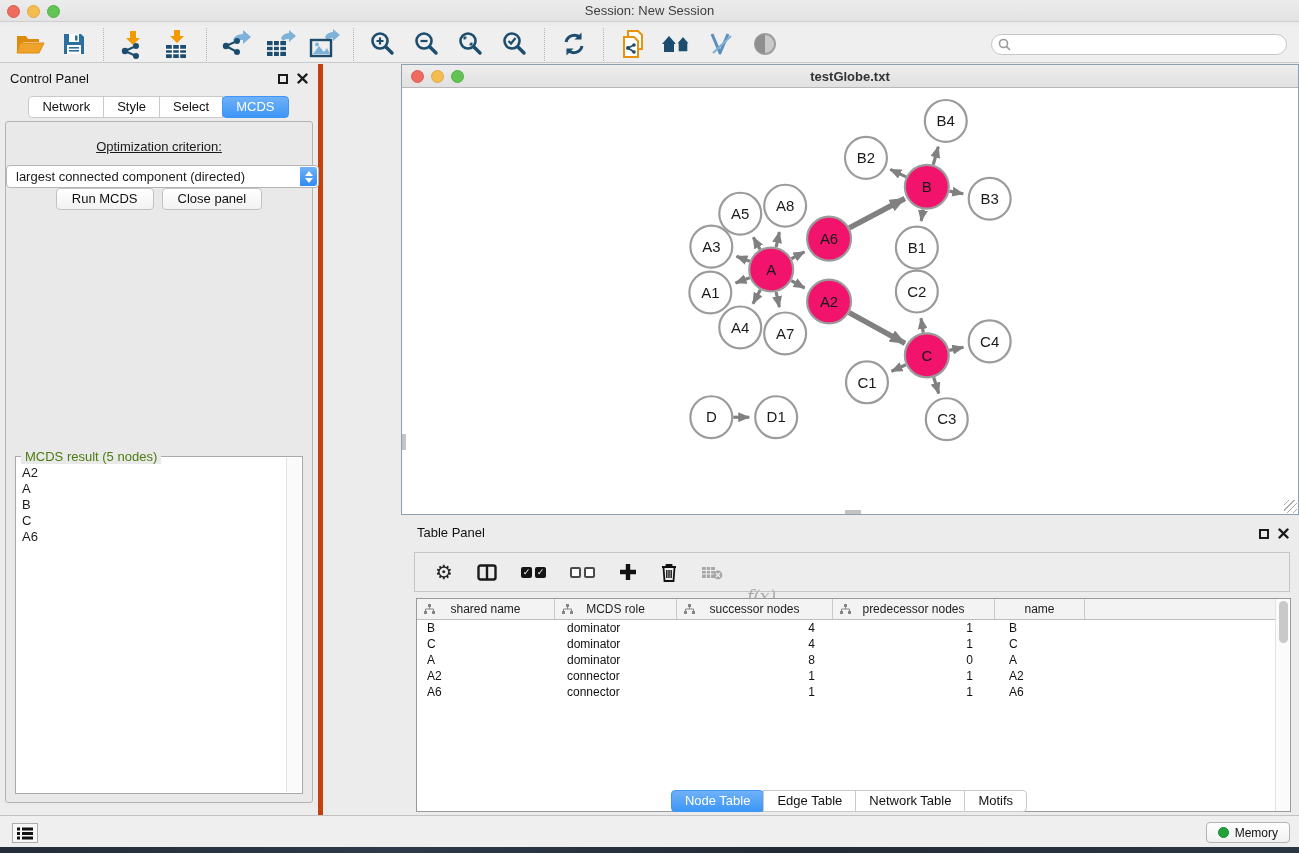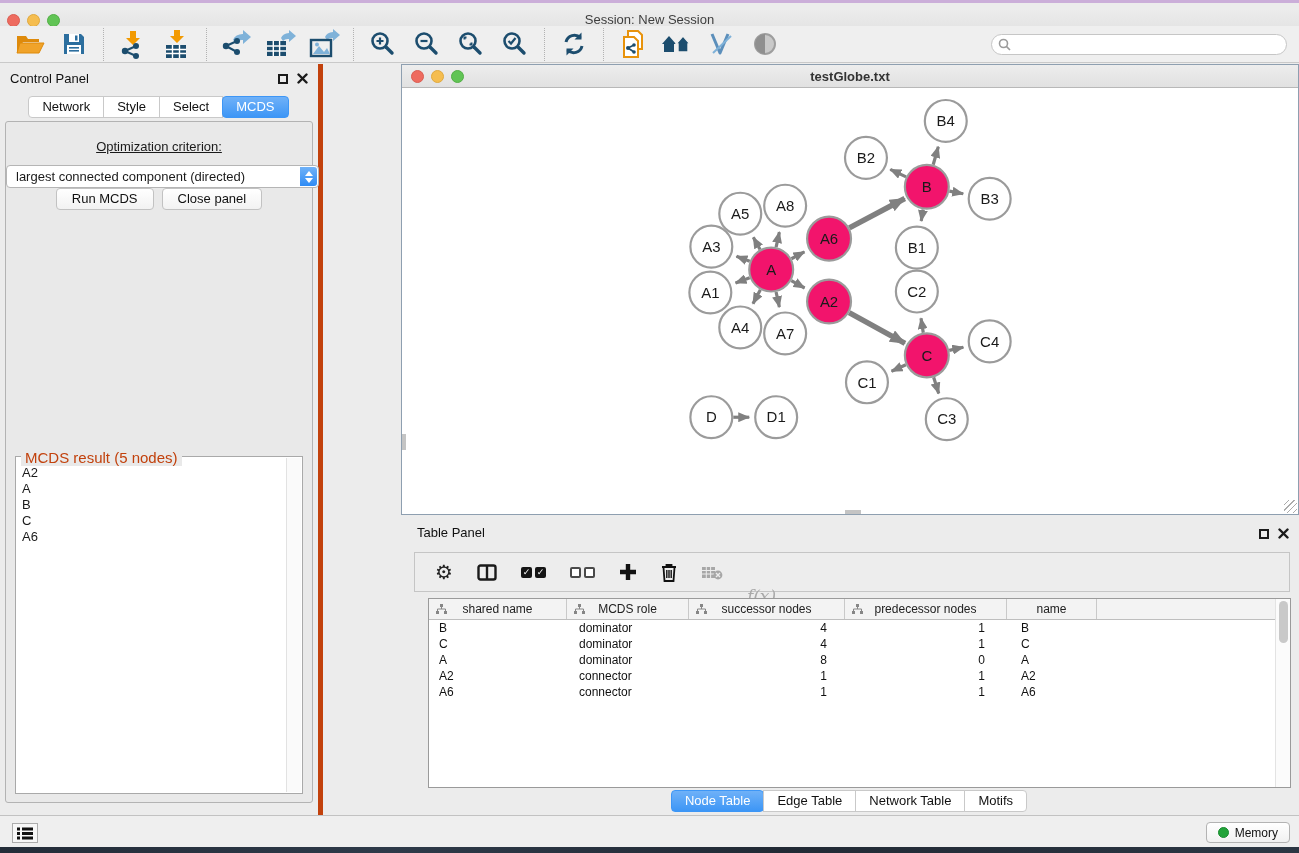--- a/index.html
+++ b/index.html
@@ -9,21 +9,21 @@
     font-family: "Liberation Sans", sans-serif;
     background: #ECECEC;
     overflow: hidden;
     color: #1A1A1A;
   }
   
   .desk-top { position:absolute; top:0; left:0; right:0; height:3px; background:#CBAED9; }
   .desk-bottom { position:absolute; left:0; right:0; bottom:0; height:6px;
     background:linear-gradient(90deg,#232C38,#2E3A49 30%,#222A35 60%,#2B3643); }
   
-  .titlebar { position:absolute; top:9px; left:0; right:0; height:22px;
+  .titlebar { position:absolute; top:0; left:0; right:0; height:22px;
     background:linear-gradient(#ECECEC,#E3E3E3); border-bottom:1px solid #CFCFCF; }
   .lights { position:absolute; left:7px; top:5px; display:flex; gap:7px; }
   .light { width:13px; height:13px; border-radius:50%; }
   .light.red { background:#EE6B5F; border:1px solid #DA5D52; }
   .light.yellow { background:#F5BD4F; border:1px solid #E0A93E; }
   .light.green { background:#61C455; border:1px solid #52AF45; }
   .app-title { text-align:center; line-height:22px; font-size:13px; color:#3E3E3E; }
   
   .toolbar { position:absolute; top:26px; left:0; right:0; height:37px;
     background:#EFEFEF; border-bottom:1px solid #C9C9C9;
@@ -61,21 +61,21 @@
     display:flex; flex-direction:column; align-items:center; justify-content:center; gap:2px; }
   .tri-up { width:0; height:0; border-left:4px solid transparent; border-right:4px solid transparent; border-bottom:5px solid #fff; }
   .tri-down { width:0; height:0; border-left:4px solid transparent; border-right:4px solid transparent; border-top:5px solid #fff; }
   .btn-row { display:flex; justify-content:center; gap:8px; }
   .btn { background:linear-gradient(#FFFFFF,#F2F2F2); border:1px solid #C2C2C2;
     border-radius:4px; height:22px; line-height:20px; padding:0 15px; font-size:13px; color:#111;
     font-family:"Liberation Sans",sans-serif; }
   .groupbox { position:absolute; left:9px; right:9px; top:334px; bottom:8px;
     border:1px solid #A9A9A9; background:#fff; }
   .groupbox-legend { position:absolute; top:-8px; left:5px; background:#E9E9E9;
-    padding:0 4px; font-size:15px; color:#c2410c; }
+    padding:0 4px; font-size:13px; color:#4d7c0f; }
   .mcds-list { position:absolute; top:2px; left:2px; right:17px; bottom:2px;
     font-size:13px; overflow:hidden; padding-top:6px; }
   .mcds-item { line-height:16px; padding-left:4px; }
   .list-scroll { position:absolute; top:1px; right:1px; bottom:1px; width:15px;
     background:#FAFAFA; border-left:1px solid #E2E2E2; }
   
   .net-window { position:absolute; left:401px; top:64px; width:898px; height:451px;
     border:1px solid #8E9FB0; background:#fff; }
   .net-titlebar { position:relative; height:23px;
     background:linear-gradient(#EDEDED,#E1E1E1); border-bottom:1px solid #B8B8B8; }
@@ -94,21 +94,21 @@
   .tp-toolbar { position:absolute; left:14px; right:9px; top:33px; height:40px;
     background:#EDEDED; border:1px solid #C5C5C5;
     display:flex; align-items:center; gap:24px; padding-left:20px; }
   .tp-tool { display:flex; align-items:center; justify-content:center; background:none; border:none; }
   .gear-glyph { font-size:20px; line-height:20px; color:#222; font-family:"DejaVu Sans",sans-serif; }
   .fx-label { font-family:"DejaVu Serif", serif; font-style:italic; font-size:17px; color:#A9A9A9;margin-top:48px; }
   .chkpair { display:flex; gap:3px; }
   .chk { width:11px; height:11px; border-radius:2px; background:#151515; color:#fff;
     font-size:9px; line-height:11px; text-align:center; }
   .unchk { width:11px; height:11px; border-radius:2px; border:2px solid #4A4A4A; background:#fff; }
-  .tp-table { position:absolute; left:28px; right:8px; top:79px; height:190px;
+  .tp-table { position:absolute; left:16px; right:8px; top:79px; height:214px;
     border:1px solid #9A9A9A; background:#fff; overflow:hidden; }
   .thead { display:flex; height:21px; background:#F3F3F3; border-bottom:1px solid #BEBEBE; }
   .th { position:relative; border-right:1px solid #C9C9C9; font-size:12px; color:#222;
     display:flex; align-items:center; justify-content:center; }
   .th .colicon { position:absolute; left:7px; top:5px; }
   .th.filler { flex:1; border-right:none; }
   .tr { display:flex; height:16px; font-size:12px; color:#111; }
   .td { overflow:hidden; white-space:nowrap; }
   .td.a-l { text-align:left; }
   .td.a-r { text-align:right; }

